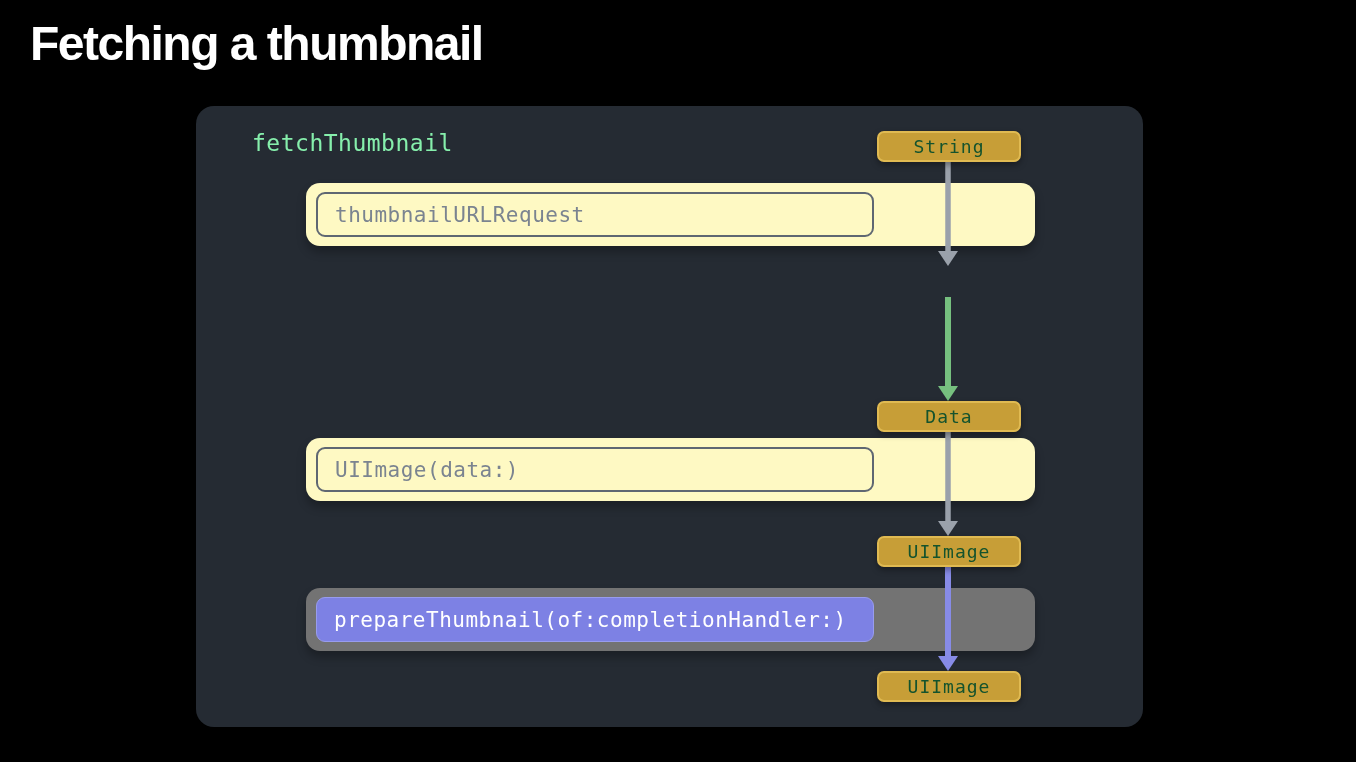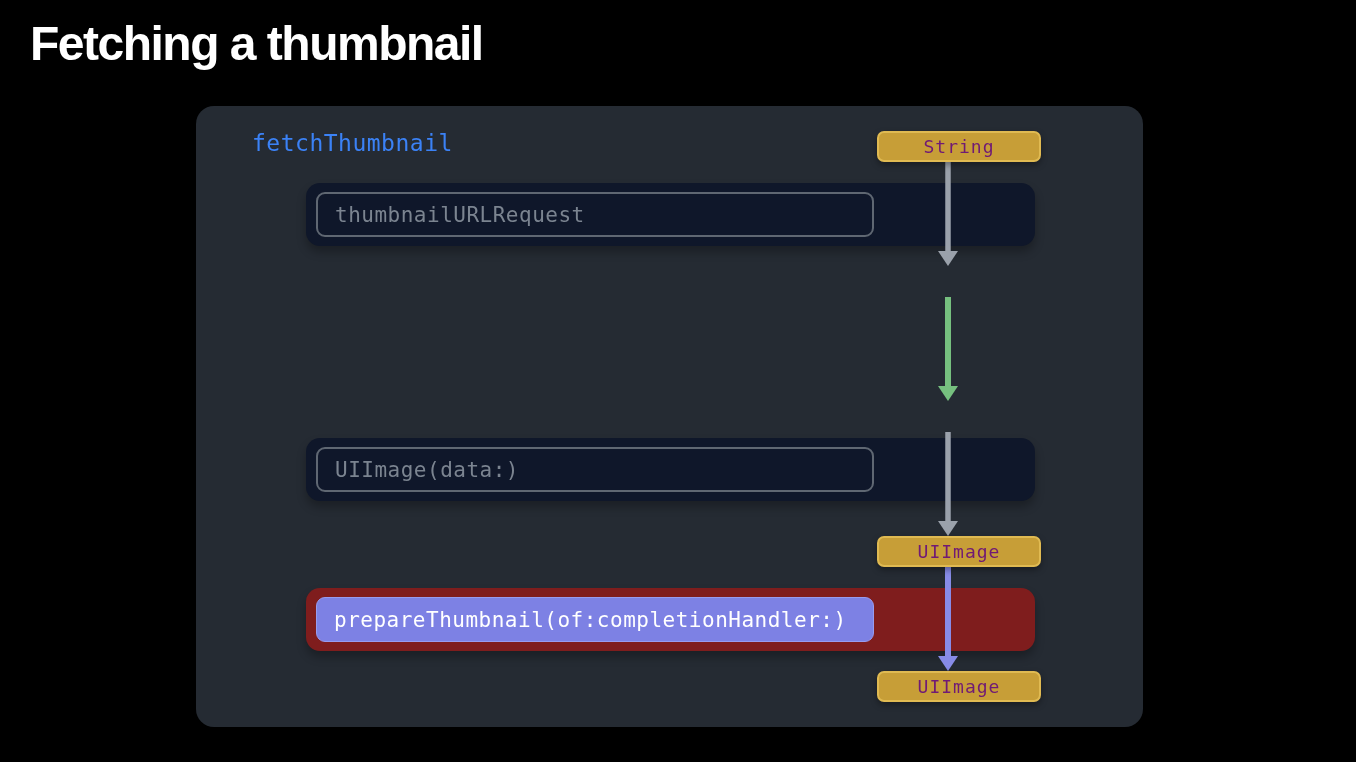--- a/index.html
+++ b/index.html
@@ -13,42 +13,42 @@
     font-size:48px;font-weight:700;color:#ffffff;letter-spacing:-1.5px;
   }
   .panel{
     position:absolute;left:196px;top:106px;width:947px;height:621px;
     background:#252b33;border-radius:18px;
     box-shadow:0 12px 30px rgba(0,0,0,0.55);
   }
   .mono{font-family:"DejaVu Sans Mono","Liberation Mono",monospace;}
   .func-name{
     position:absolute;left:56px;top:131px;
-    font-size:23px;color:#3b82f6;letter-spacing:0.5px;
+    font-size:23px;color:#86efac;letter-spacing:0.5px;
   }
   .row{
     position:absolute;left:110px;width:729px;height:63px;border-radius:14px;
     box-shadow:0 6px 10px rgba(0,0,0,0.28);
   }
-  .row-disabled{background:#0f172a;}
+  .row-disabled{background:#fef9c3;}
   .row-green{background:#152b1a;}
-  .row-purple{background:#7f1d1d;}
+  .row-purple{background:#737373;}
   .inner{
     position:absolute;left:10px;top:9px;width:558px;height:45px;border-radius:9px;
     display:flex;align-items:center;box-sizing:border-box;padding-left:17px;
     font-size:21px;letter-spacing:0.5px;
   }
   .inner.outline{border:2px solid #5f6772;color:#7b8490;background:transparent;}
   .inner.fill-green{background:#5fb169;border:1px solid #79c282;color:#ffffff;}
   .inner.fill-purple{background:#7d81e4;border:1px solid #989cee;color:#ffffff;}
   .badge{
-    position:absolute;left:681px;width:164px;height:31px;border-radius:7px;
+    position:absolute;left:681px;width:144px;height:31px;border-radius:7px;
     background:#c79e37;border:2px solid #e0ba52;box-sizing:border-box;
     display:flex;align-items:center;justify-content:center;
-    font-size:18px;color:#701a75;letter-spacing:1px;
+    font-size:18px;color:#14532d;letter-spacing:1px;
     box-shadow:0 3px 6px rgba(0,0,0,0.35);
     z-index:3;
   }
   .arrow{position:absolute;left:739px;width:26px;height:104px;z-index:2;}
 </style>
 </head>
 <body>
 
 <div class="stage">
   <div class="slide-title">Fetching a thumbnail</div>
@@ -86,16 +86,17 @@
     <svg class="arrow" style="top:326px" viewBox="0 0 26 104">
       <line class="stroke" x1="13" y1="0" x2="13" y2="91" stroke-width="5.5" stroke="#9aa1ab"></line>
       <polygon class="fill" points="3,89 23,89 13,104" fill="#9aa1ab"></polygon>
     </svg>
     <svg class="arrow" style="top:461px" viewBox="0 0 26 104">
       <line class="stroke" x1="13" y1="0" x2="13" y2="91" stroke-width="6" stroke="#878be7"></line>
       <polygon class="fill" points="3,89 23,89 13,104" fill="#878be7"></polygon>
     </svg>
 
     <div class="badge mono" style="top:25px">String</div>
+    <div class="badge mono" style="top:295px">Data</div>
     <div class="badge mono" style="top:430px">UIImage</div>
     <div class="badge mono" style="top:565px">UIImage</div>
   </div>
 </div>
 
 </body></html>

